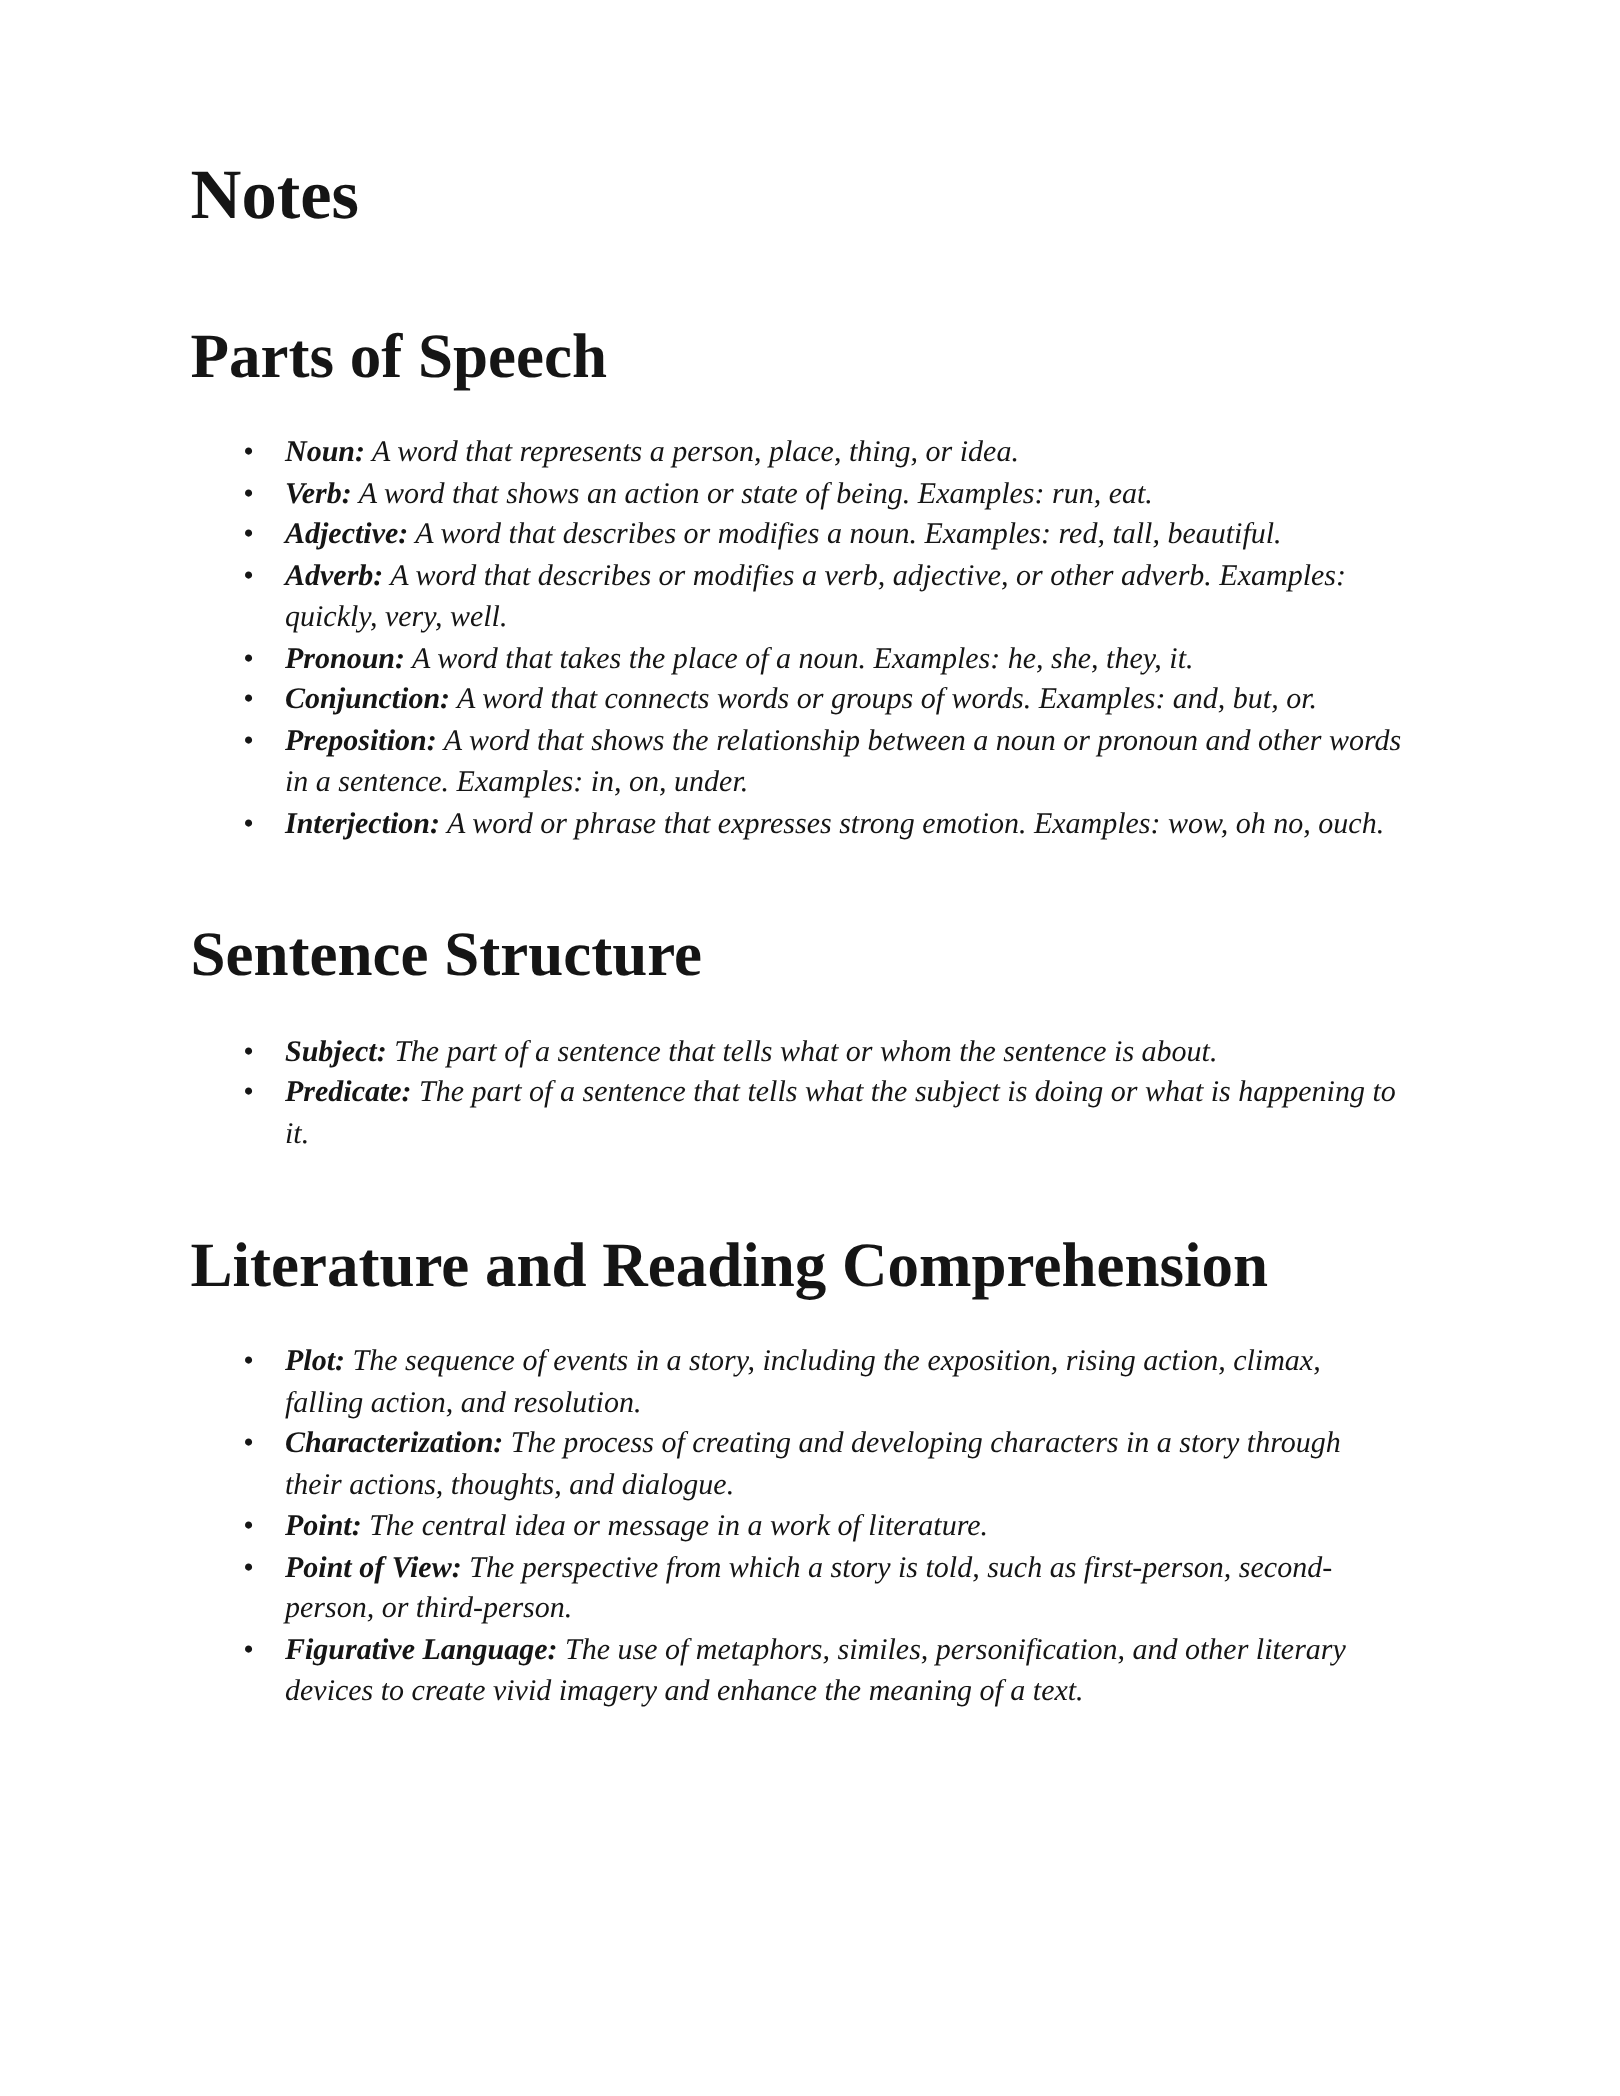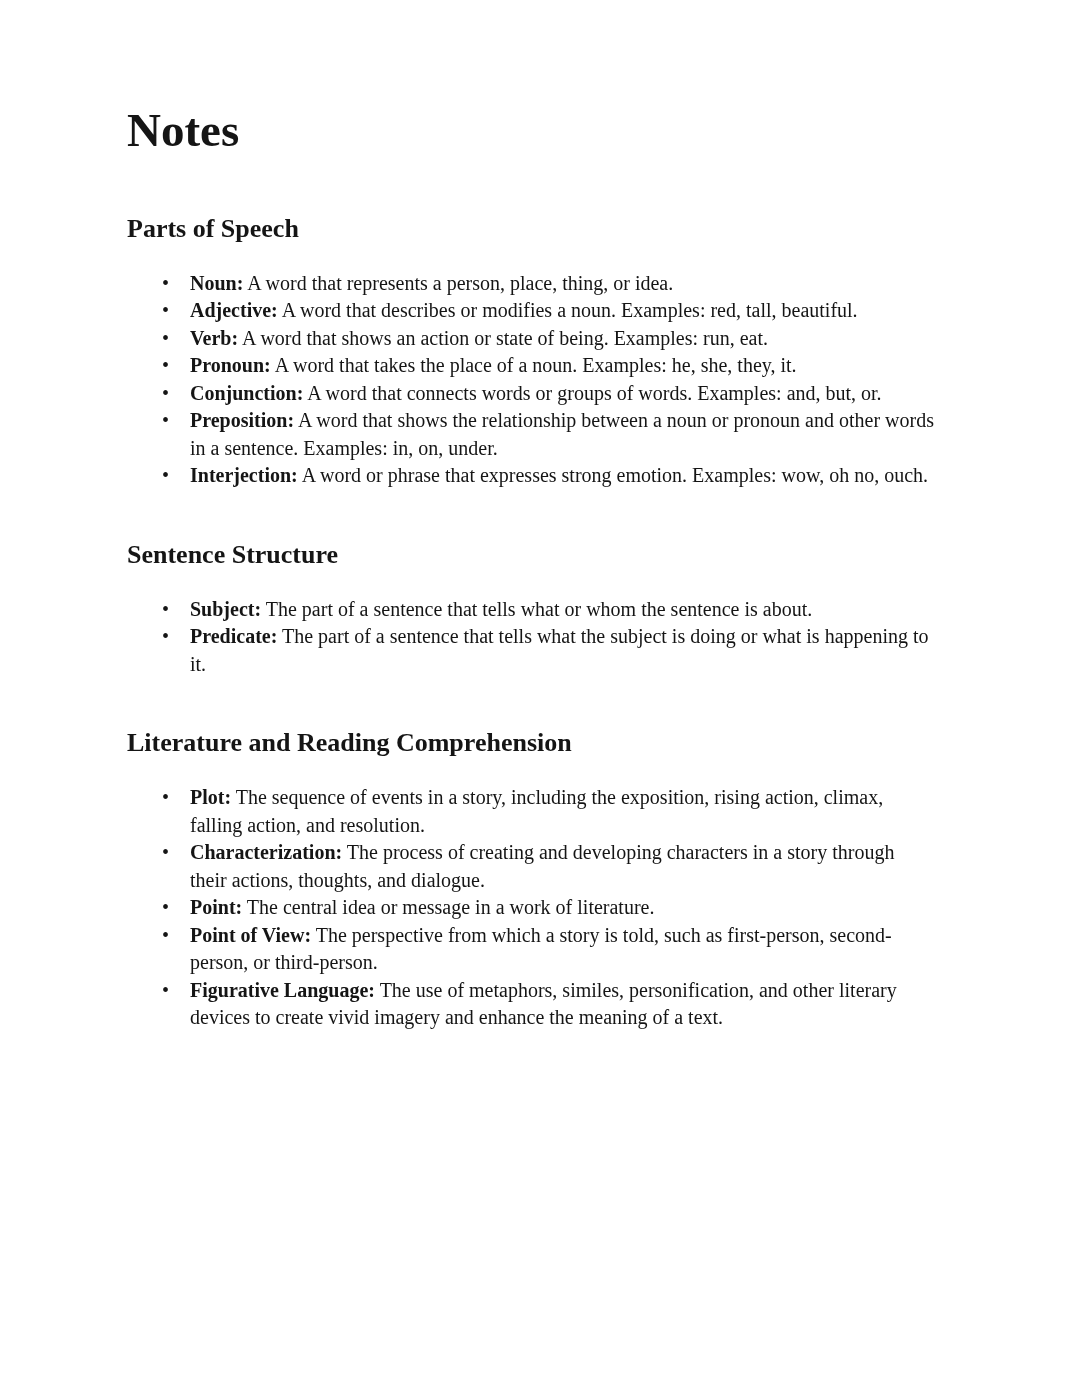--- a/index.html
+++ b/index.html
@@ -22,31 +22,32 @@
   }
   h1.doc-title {
     margin: 0;
     font-size: 47px;
     line-height: 1.15;
     font-weight: 700;
     letter-spacing: 0px;
   }
   h2.section-heading {
     margin: 50px 0 26px 0;
-    font-size: 26px;
+    font-size: 42px;
     line-height: 1.15;
     font-weight: 700;
   }
   h2.section-heading.first {
     margin-top: 57px;
   }
   ul.def-list {
     margin: 0;
     padding: 0 0 0 63px;
     list-style: none;
+    font-style: italic;
   }
   ul.def-list li {
     position: relative;
     font-size: 20px;
     line-height: 27.5px;
     margin: 0;
   }
   ul.def-list li::before {
     content: "•";
     position: absolute;
@@ -66,22 +67,23 @@
 <body>
 
 <div class="page">
 
   <h1 class="doc-title">Notes</h1>
 
   <div class="section">
     <h2 class="section-heading first">Parts of Speech</h2>
     <ul class="def-list">
       <li><span class="term">Noun:</span> <span>A word that represents a person, place, thing, or idea.</span></li>
+      <li><span class="term">Verb:</span> <span>A word that shows an action or state of being. Examples: run, eat.</span></li>
       <li><span class="term">Adjective:</span> <span>A word that describes or modifies a noun. Examples: red, tall, beautiful.</span></li>
-      <li><span class="term">Verb:</span> <span>A word that shows an action or state of being. Examples: run, eat.</span></li>
+      <li><span class="term">Adverb:</span> <span>A word that describes or modifies a verb, adjective, or other adverb. Examples: quickly, very, well.</span></li>
       <li><span class="term">Pronoun:</span> <span>A word that takes the place of a noun. Examples: he, she, they, it.</span></li>
       <li><span class="term">Conjunction:</span> <span>A word that connects words or groups of words. Examples: and, but, or.</span></li>
       <li><span class="term">Preposition:</span> <span>A word that shows the relationship between a noun or pronoun and other words in a sentence. Examples: in, on, under.</span></li>
       <li><span class="term">Interjection:</span> <span>A word or phrase that expresses strong emotion. Examples: wow, oh no, ouch.</span></li>
     </ul>
   </div>
 
   <div class="section">
     <h2 class="section-heading">Sentence Structure</h2>
     <ul class="def-list">

